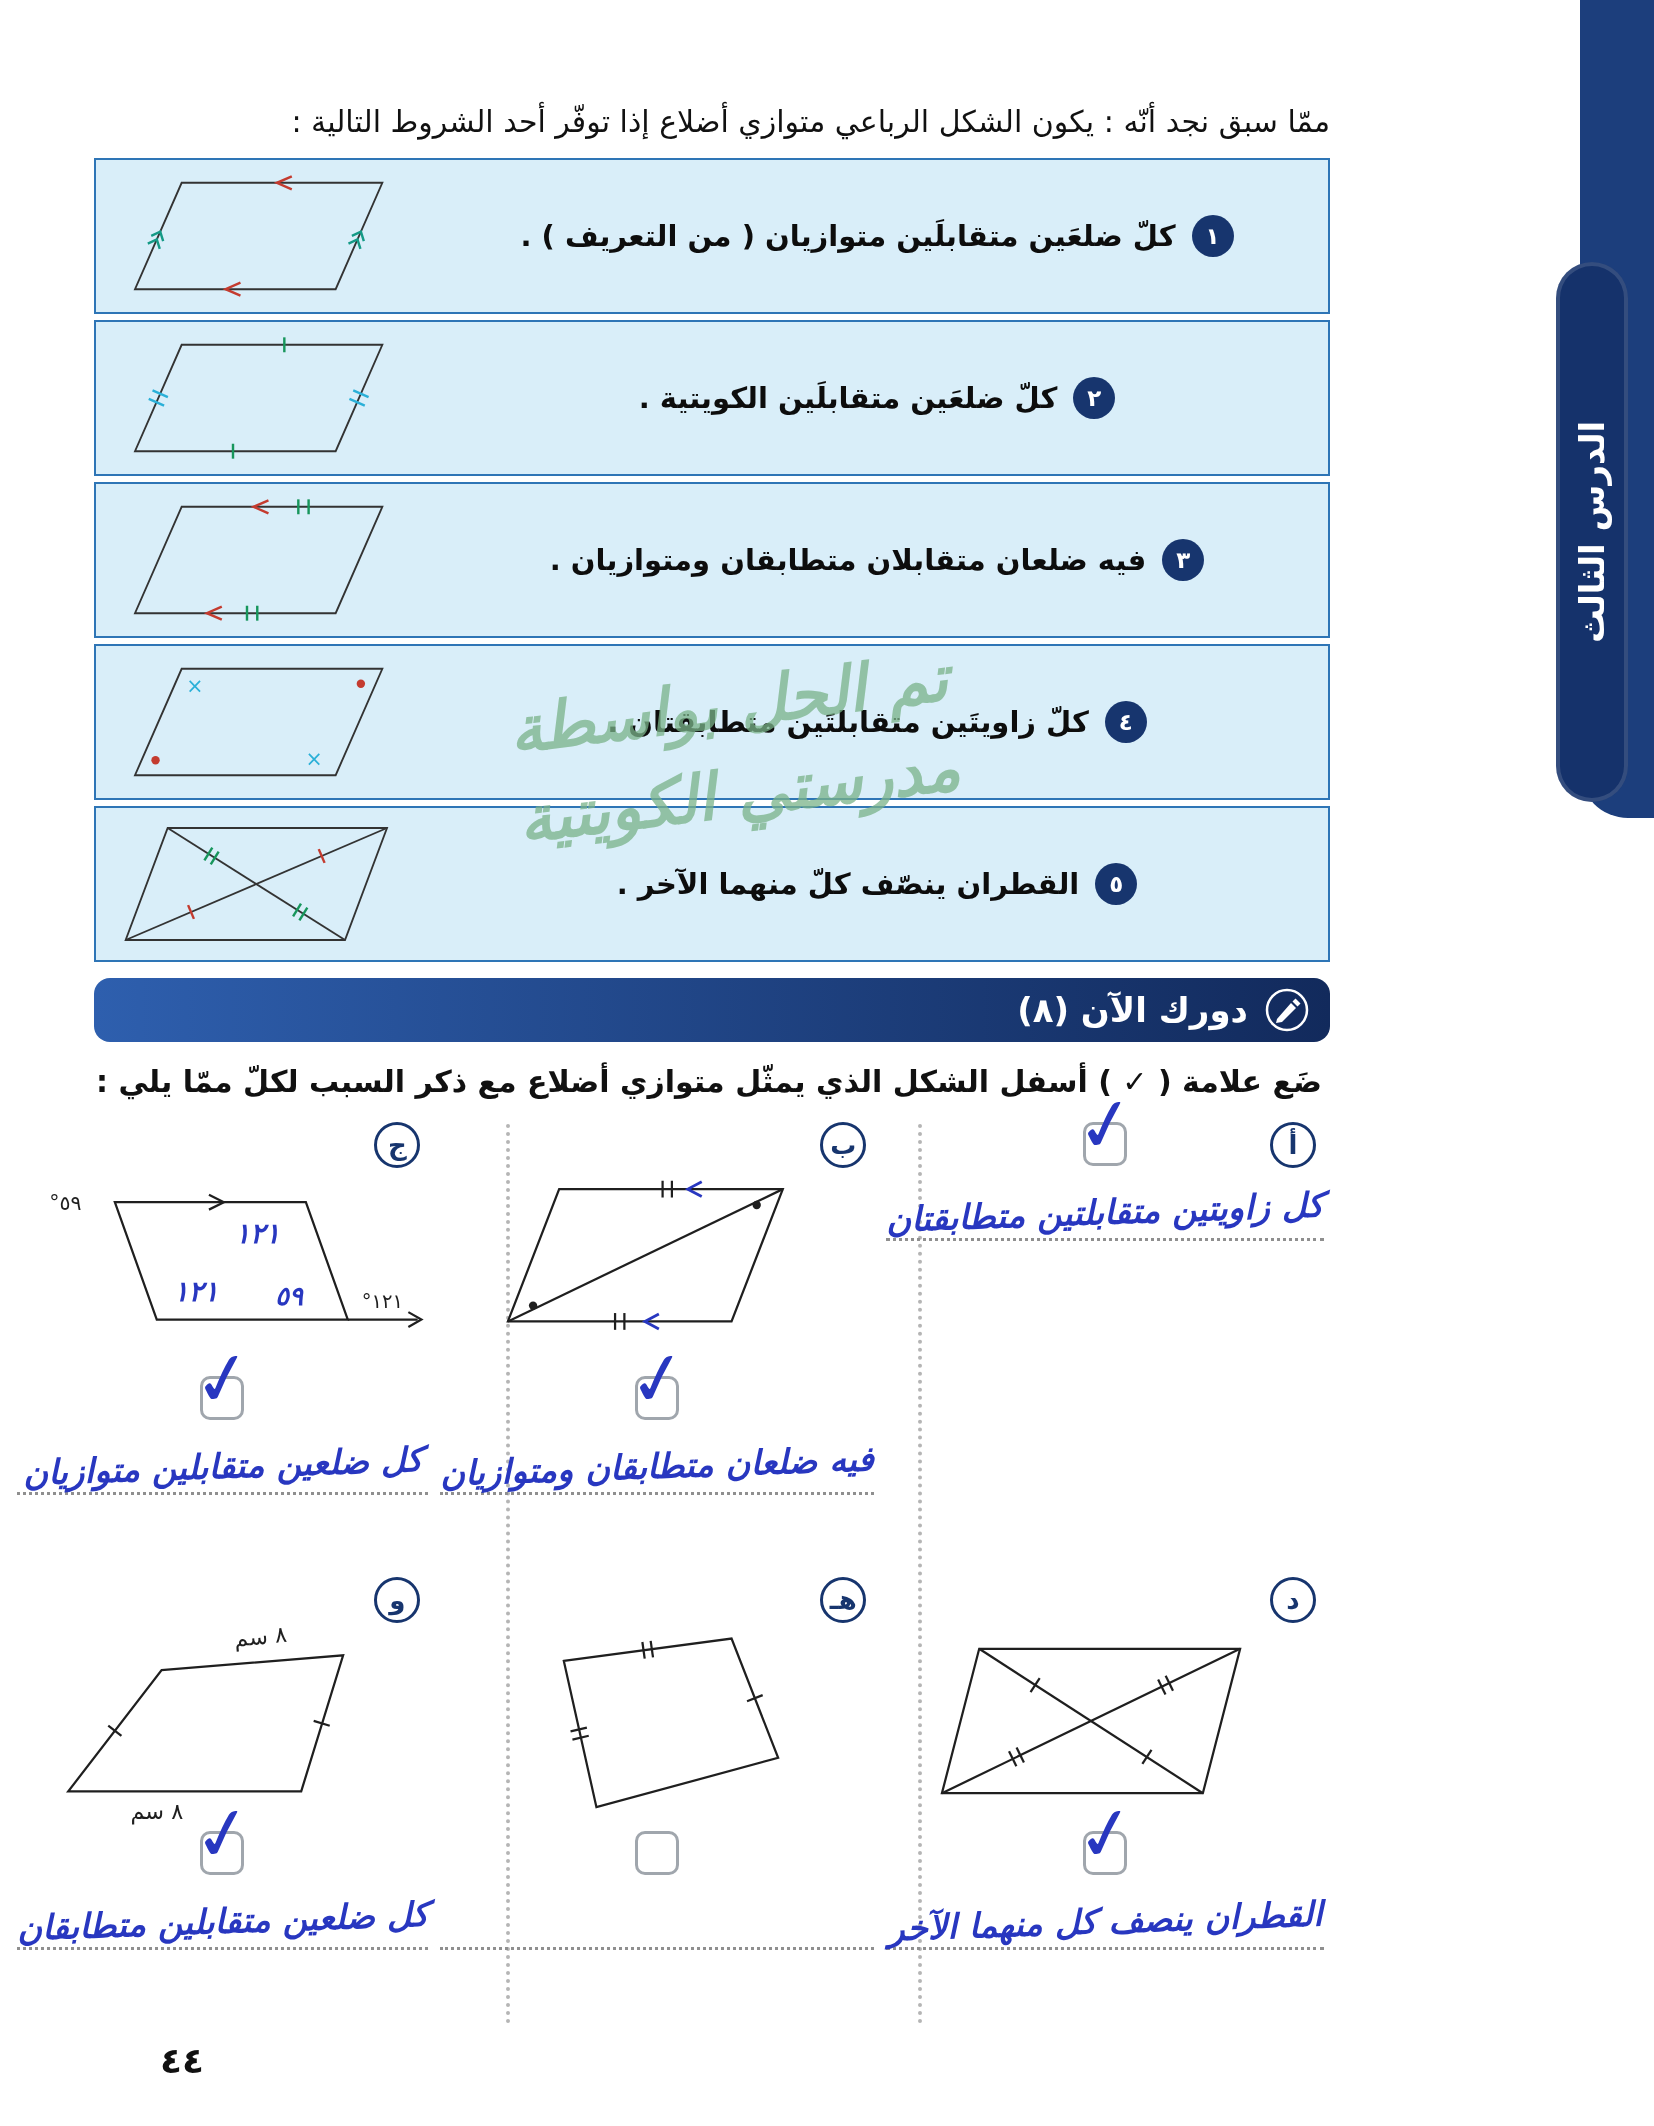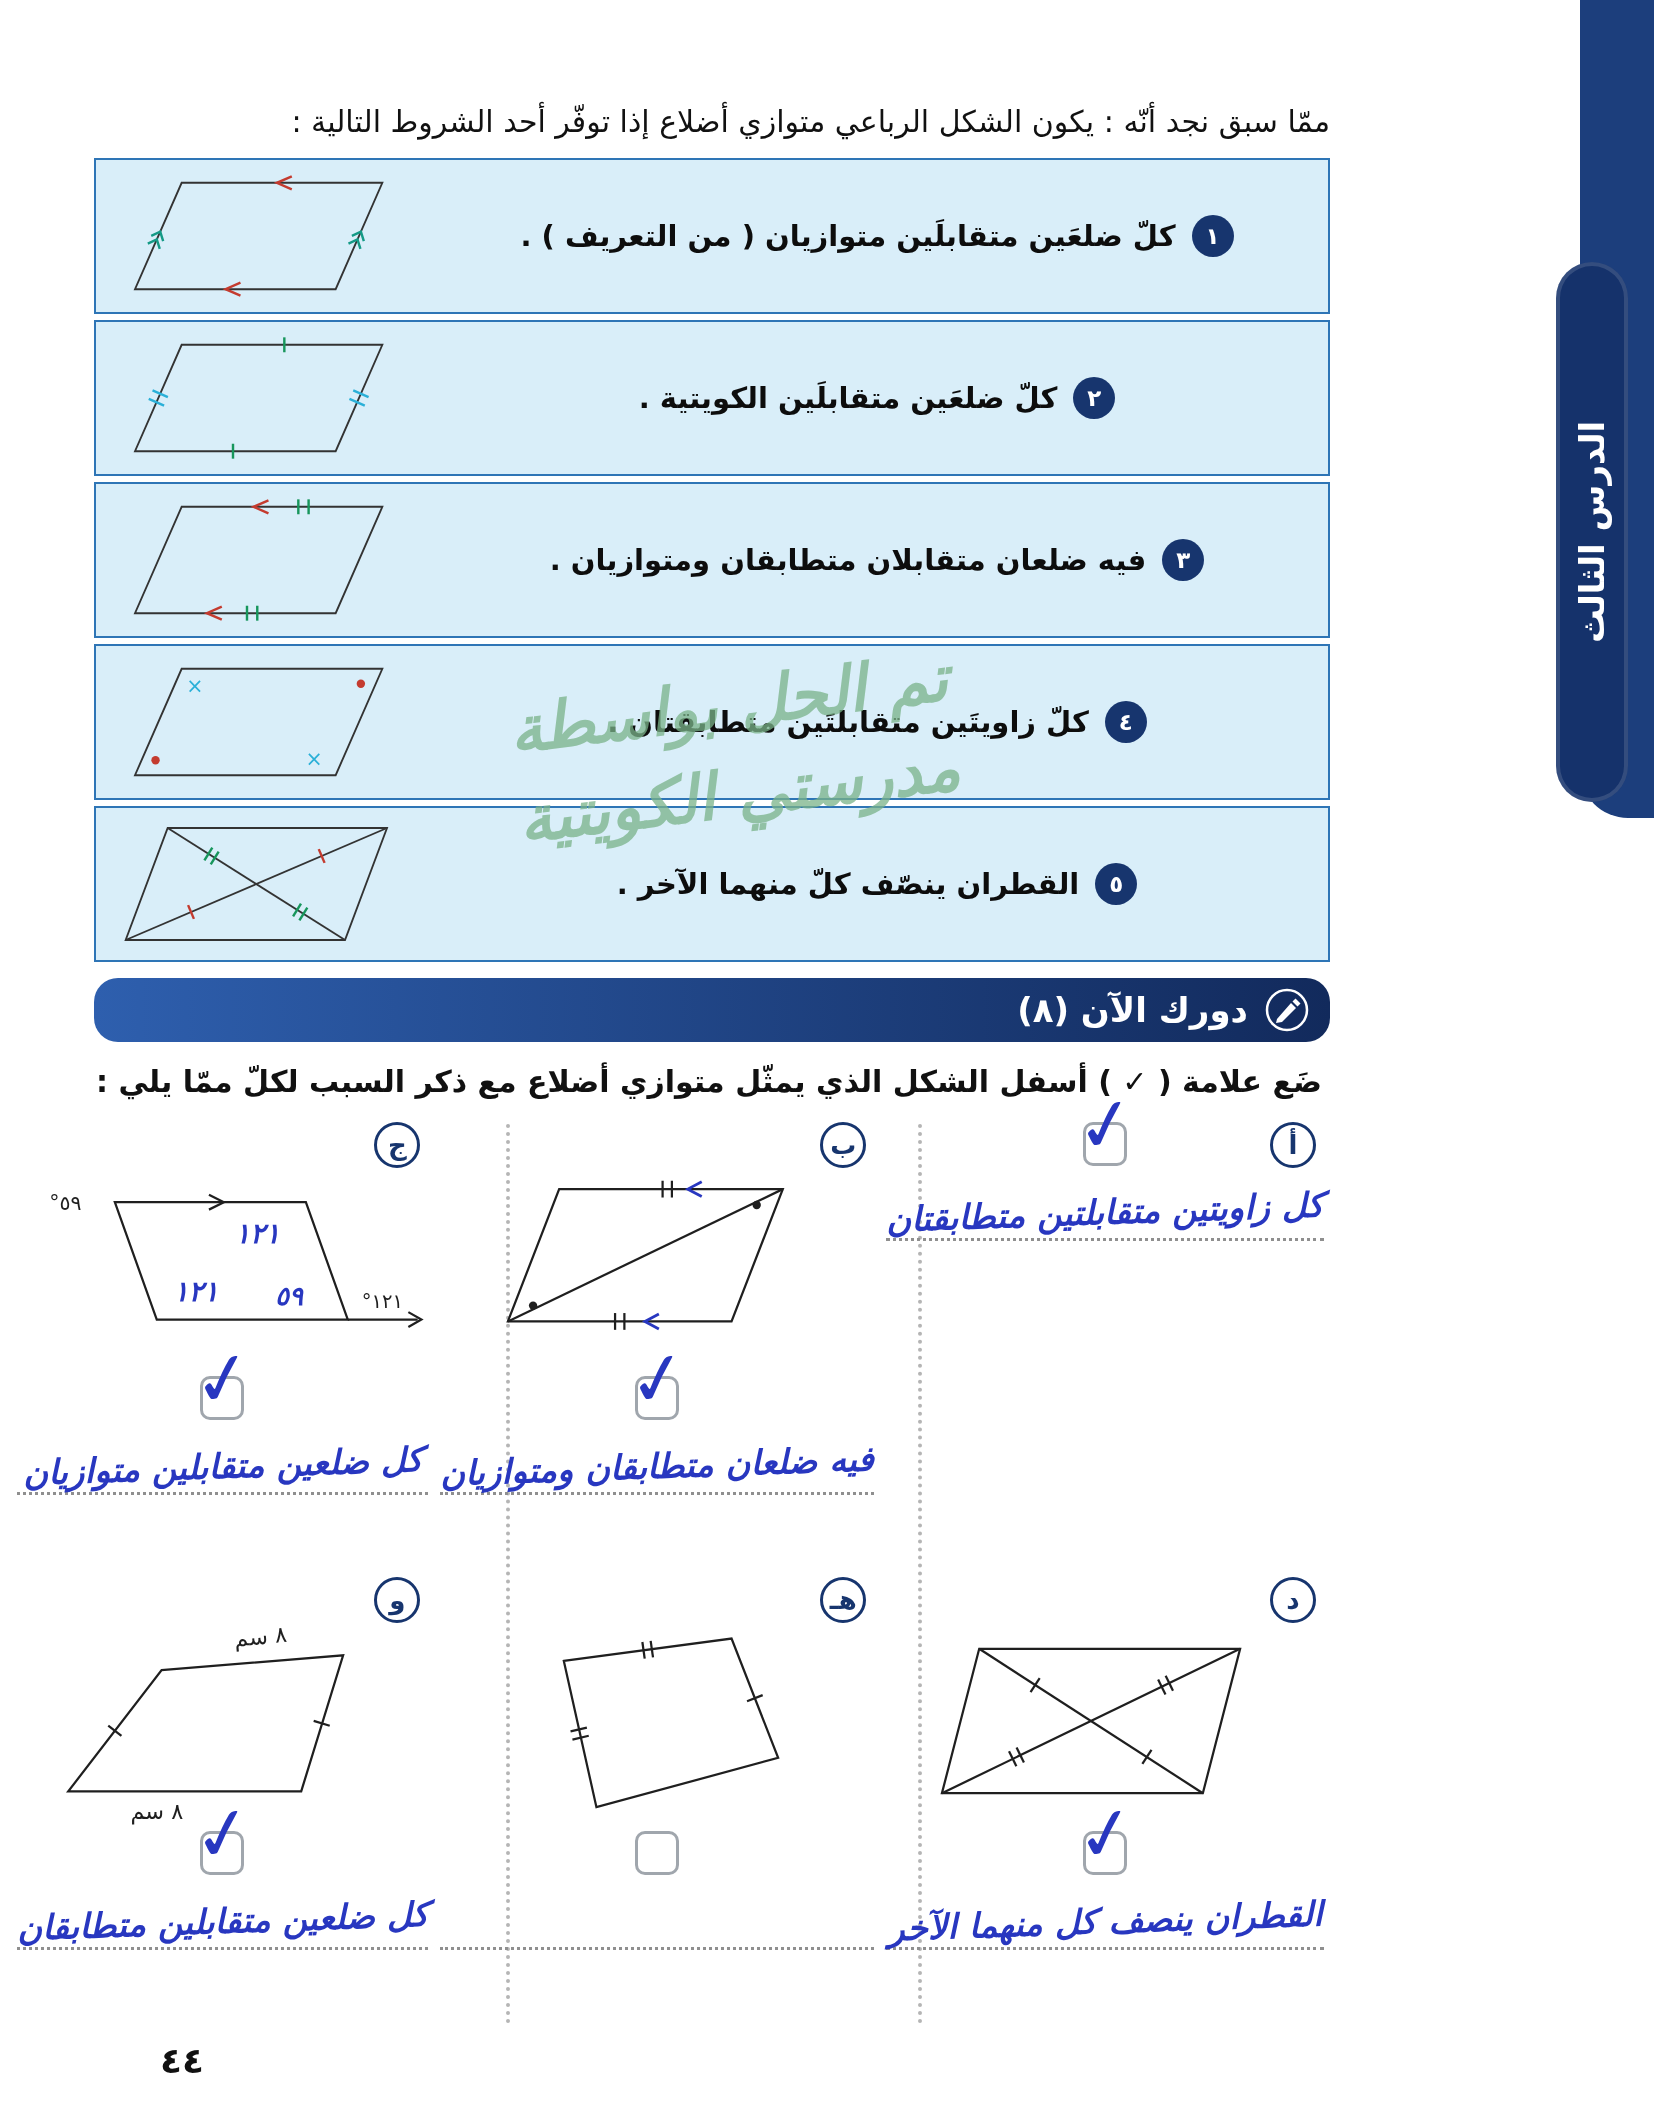--- a/index.html
+++ b/index.html
@@ -15,21 +15,21 @@
   .intro-text{position:absolute;top:76px;right:324px;white-space:nowrap;font-size:30px;font-weight:normal;margin-top:28px;}
 
   
   .cond-table{position:absolute;top:158px;right:324px;width:1236px;display:flex;flex-direction:column;gap:6px;}
   .cond-row{height:156px;background:#d9eef9;border:2px solid #2e75b6;display:flex;align-items:center;box-sizing:border-box;}
   .cond-text{flex:1;display:flex;align-items:center;justify-content:center;gap:16px;font-size:29px;font-weight:bold;color:#0d0d0d;}
   .cond-num{width:42px;height:42px;border-radius:50%;background:#17356e;color:#fff;display:flex;align-items:center;justify-content:center;font-size:23px;flex:0 0 42px;}
   .cond-fig{width:330px;display:flex;justify-content:center;align-items:center;}
 
   
-  .banner{position:absolute;top:978px;right:324px;width:1236px;height:64px;background:linear-gradient(to left,#122a5c,#2e5fae);border-radius:24px;display:flex;align-items:center;padding:0 20px;gap:16px;color:#fff;box-sizing:border-box;}
+  .banner{position:absolute;top:978px;right:324px;width:1236px;height:64px;background:linear-gradient(to left,#122a5c,#2e5fae);border-radius:16px;display:flex;align-items:center;padding:0 20px;gap:16px;color:#fff;box-sizing:border-box;}
   .banner-title{font-size:34px;font-weight:bold;}
   .banner-icon{width:46px;height:46px;display:flex;align-items:center;justify-content:center;}
 
   .instruction{position:absolute;top:1064px;right:332px;white-space:nowrap;font-size:30px;font-weight:bold;}
 
   
   .exercises{position:absolute;top:1118px;right:324px;width:1236px;display:grid;grid-template-columns:repeat(3,1fr);}
   .sep{position:absolute;top:6px;height:900px;border-left:4px dotted #b5b5b5;width:0;}
   .sep.s1{left:412px;} .sep.s2{left:824px;}
   .ex-cell{position:relative;height:455px;}

